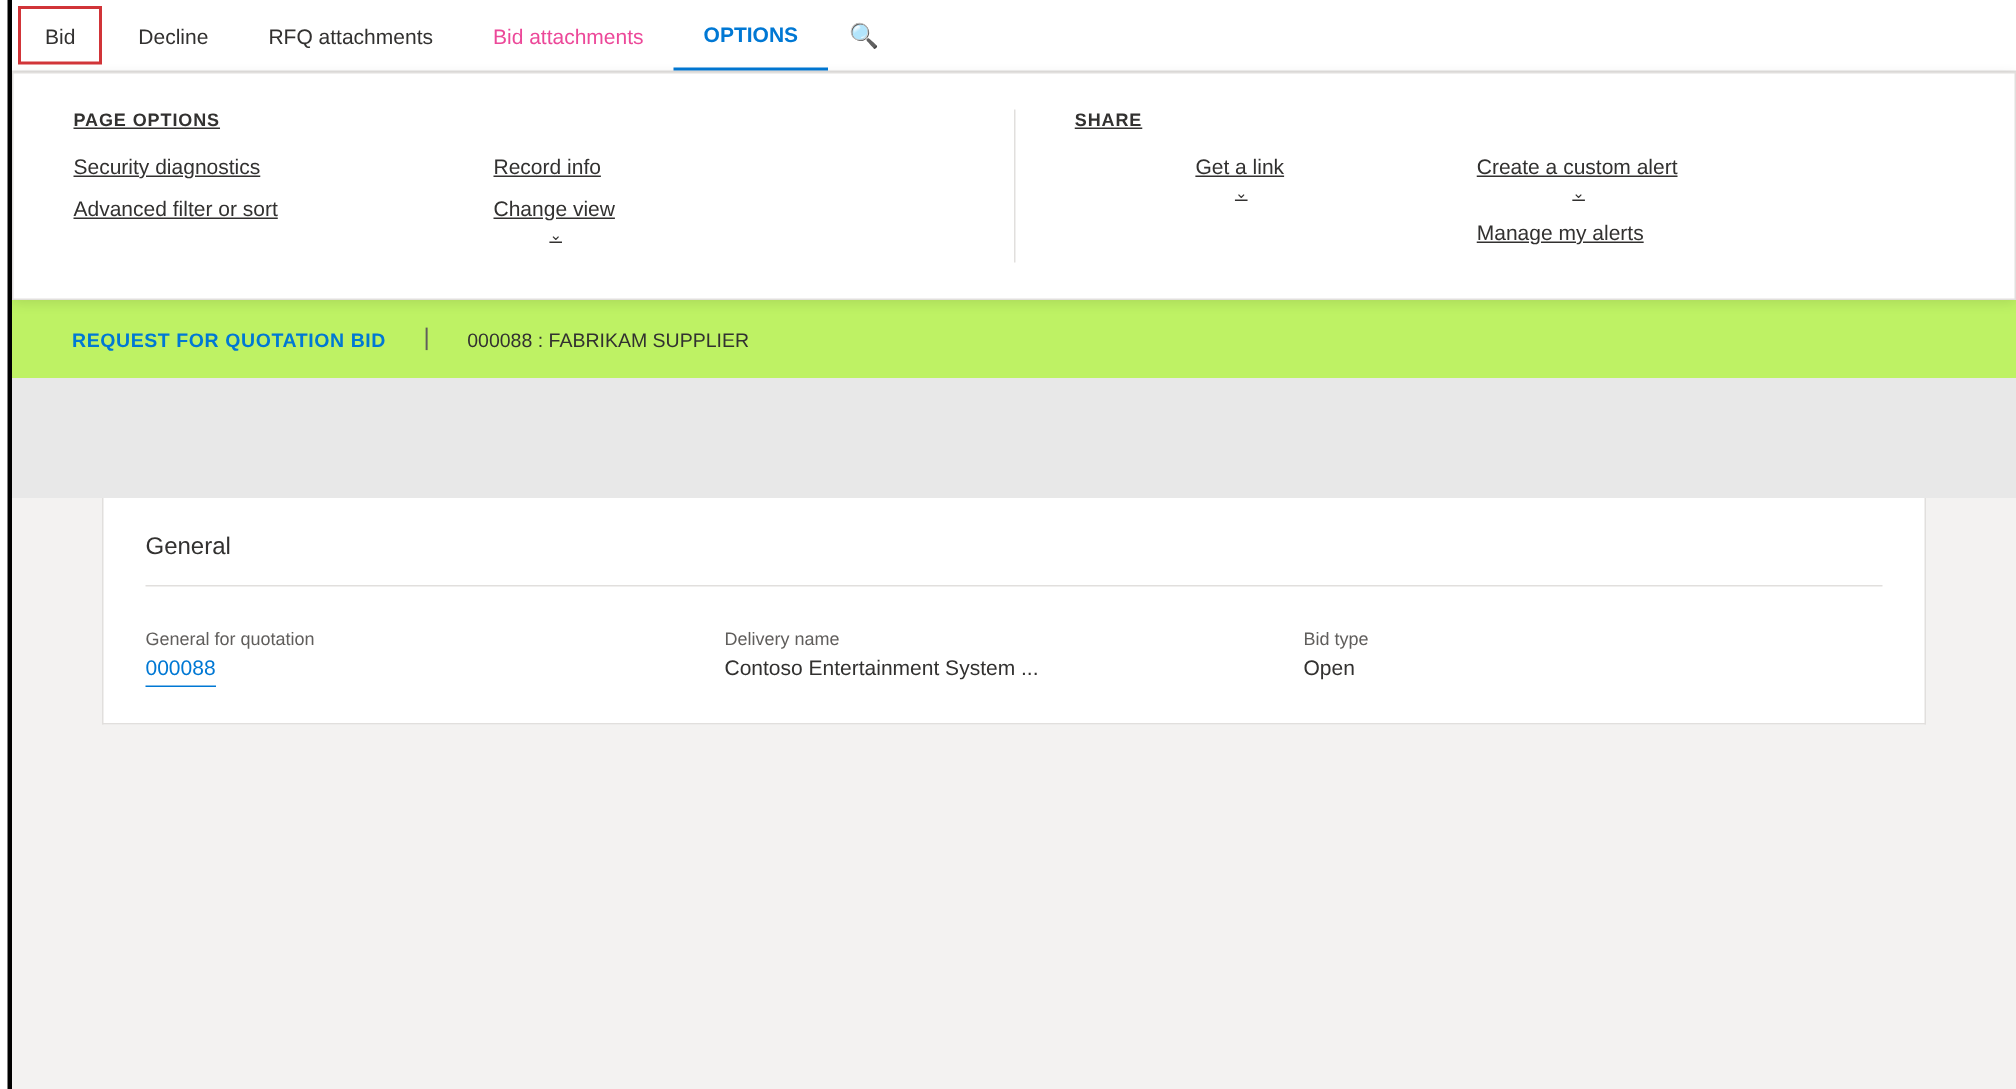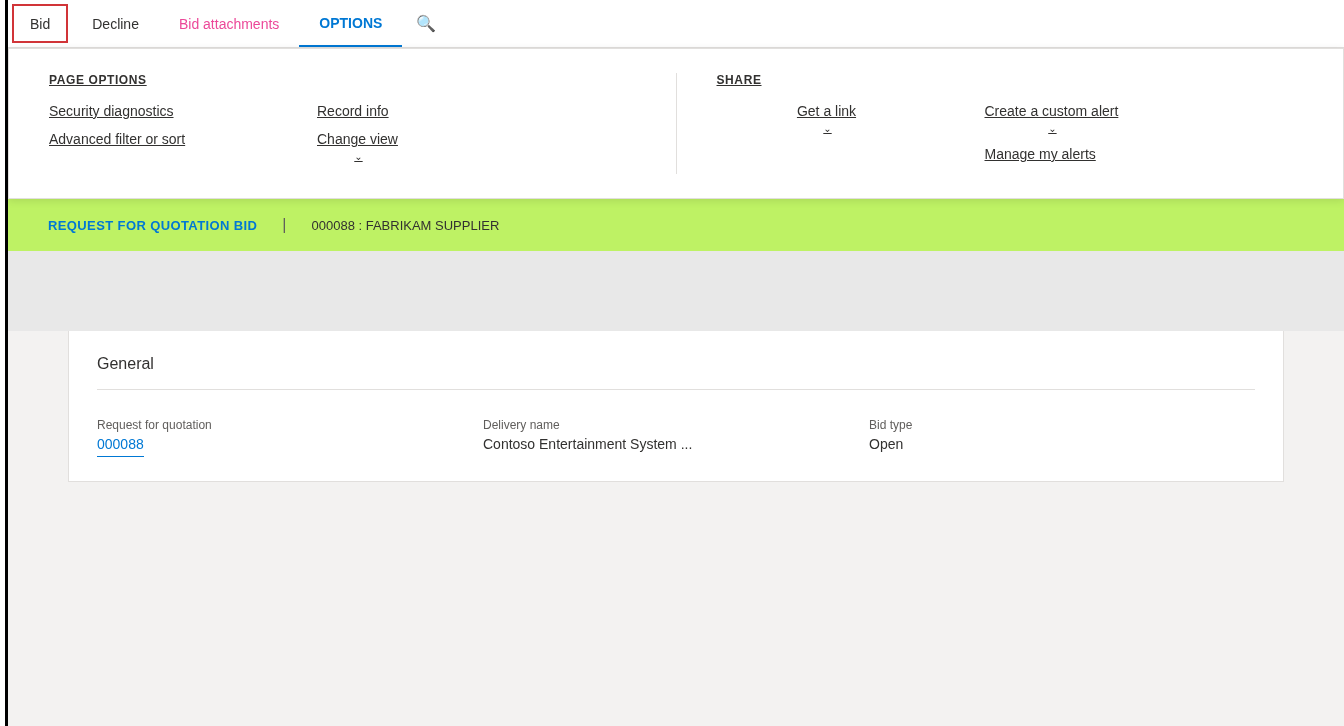--- a/index.html
+++ b/index.html
@@ -244,34 +244,35 @@
 <body>
 
 <div class="page-wrapper">
   <div class="left-strip"></div>
 
   <div class="page-main">
 
     <div class="top-nav">
       <button class="nav-tab bid-tab">Bid</button>
       <button class="nav-tab">Decline</button>
+      <button class="nav-tab">RFQ attachments</button>
       <button class="nav-tab dimmed">Bid attachments</button>
       <button class="nav-tab active-tab">OPTIONS</button>
       <button class="search-icon-btn">
         <span>🔍</span>
       </button>
     </div>
 
     <div class="dropdown-panel">
       <div class="dropdown-inner">
 
         <div class="panel-section">
           <div class="panel-section-title">PAGE OPTIONS</div>
 
-          <div style="display: flex; gap: 48px;">
+          <div style="display: flex; gap: 60px;">
             <div class="col-left">
               <div class="panel-link">Security diagnostics</div>
               <div class="panel-link">Advanced filter or sort</div>
             </div>
             <div class="col-right">
               <div class="panel-link">Record info</div>
               <div class="panel-link-row">
                 <span>Change view</span>
                 <span class="chevron">⌄</span>
               </div>
@@ -310,21 +311,21 @@
 
     <div class="content-spacer"></div>
 
     <div class="main-content">
       <div class="section-title">General</div>
       <hr class="section-divider">
 
       <div class="fields-row">
 
         <div class="field-group">
-          <div class="field-label">Request for quotation</div>
+          <div class="field-label">General for quotation</div>
           <a class="field-value blue-val">000088</a>
         </div>
 
         <div class="field-group">
           <div class="field-label">Delivery name</div>
           <div class="field-value">Contoso Entertainment System ...</div>
         </div>
 
         <div class="field-group">
           <div class="field-label">Bid type</div>

